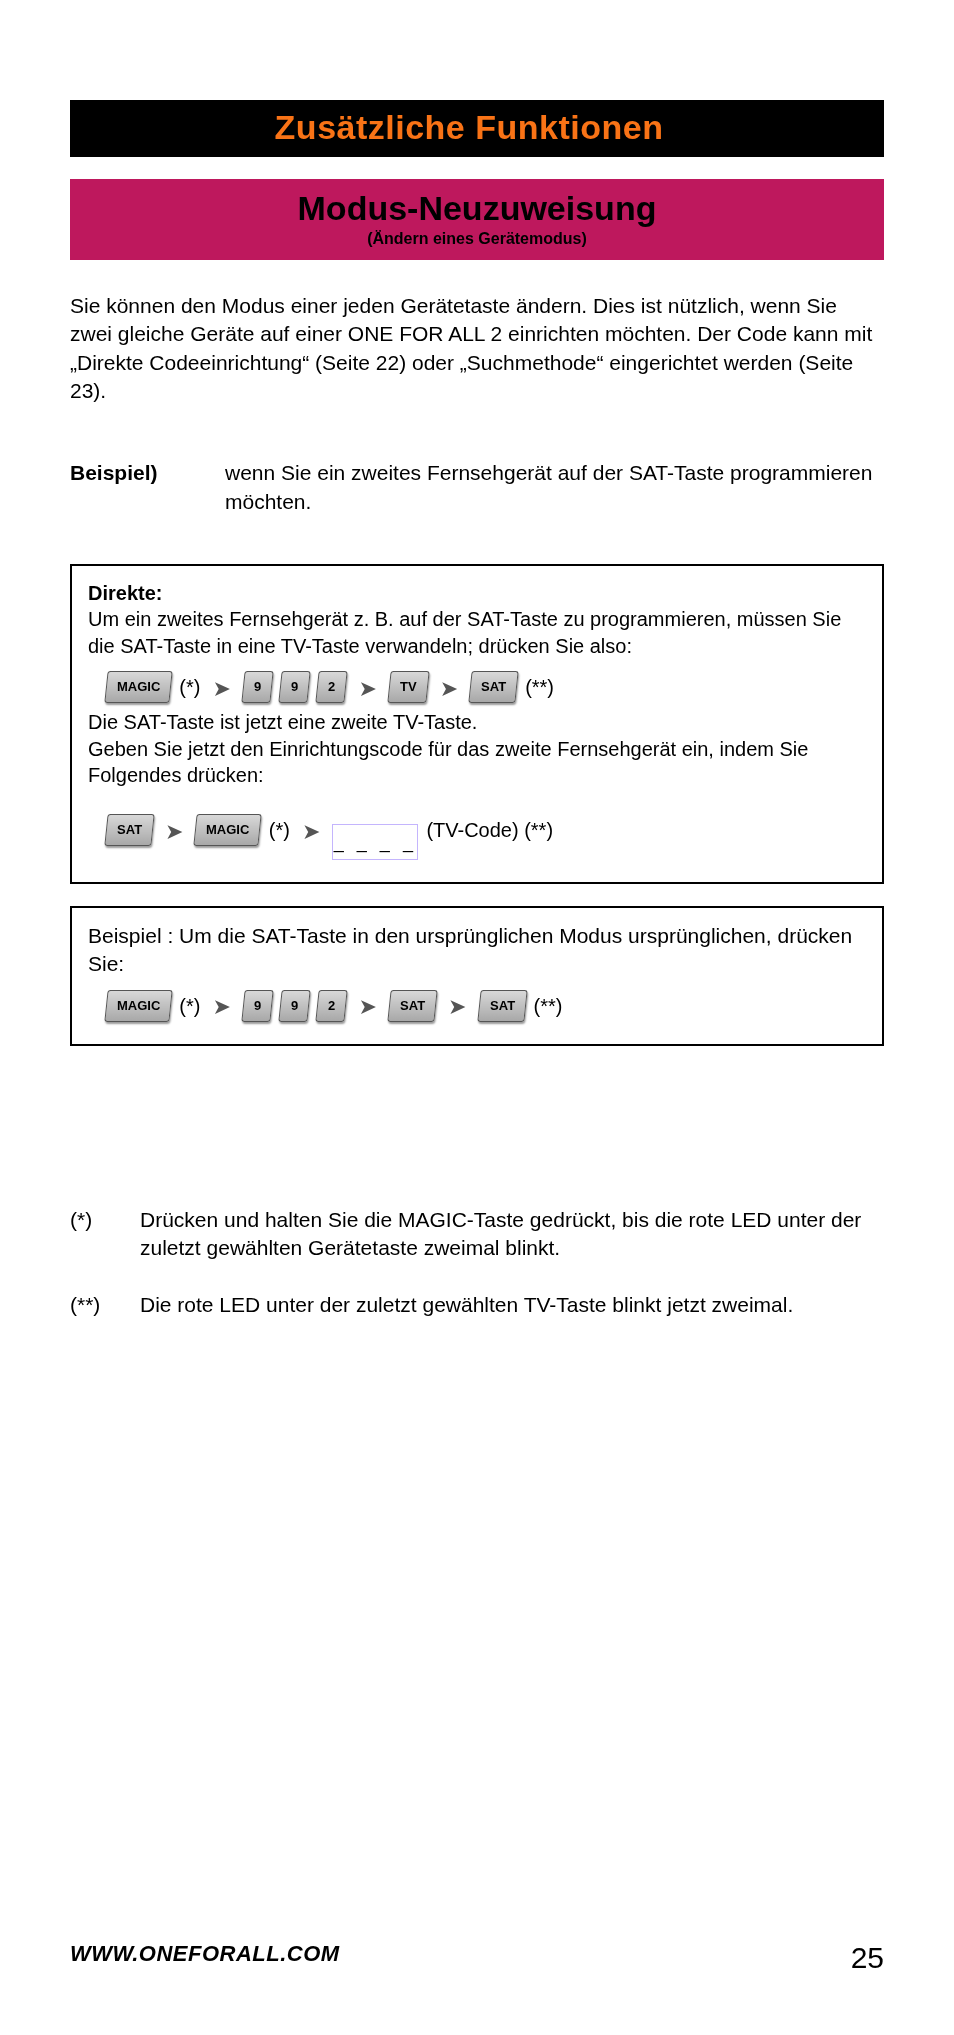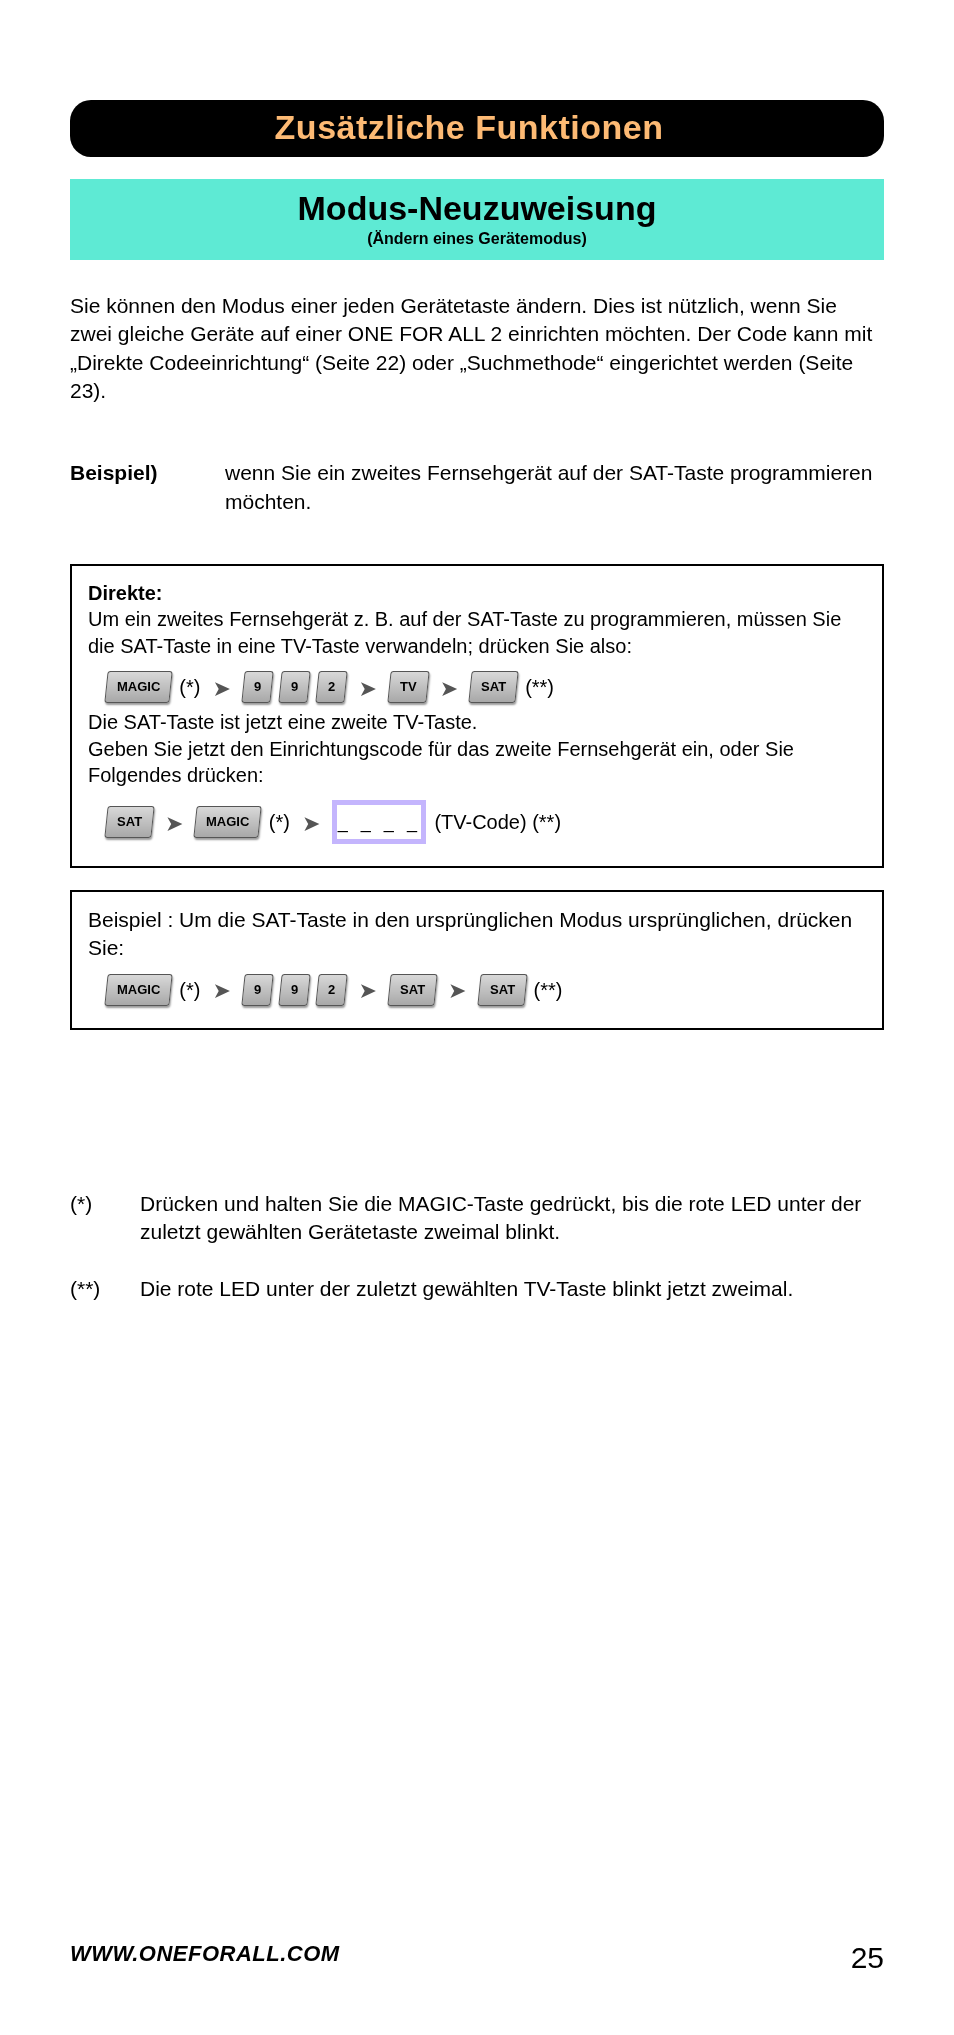--- a/index.html
+++ b/index.html
@@ -12,30 +12,29 @@
   }
   .page {
     width: 954px;
     height: 2035px;
     position: relative;
     box-sizing: border-box;
     padding: 100px 70px 60px 70px;
   }
   .black-bar {
     background: #000;
-    color: #fdba74;
+    color: #f97316;
     font-weight: 800;
     font-size: 34px;
     text-align: center;
     padding: 8px 16px 10px 0;
     letter-spacing: 0.5px;
-    border-radius: 21px;
   }
   .grey-bar {
-    background: #5eead4;
+    background: #be185d;
     text-align: center;
     margin-top: 22px;
     padding: 10px 0 12px 0;
   }
   .grey-bar .title {
     font-weight: 800;
     font-size: 34px;
   }
   .grey-bar .subtitle {
     font-weight: 700;
@@ -106,23 +105,24 @@
   }
   .note {
     font-size: 20px;
   }
   .code-box {
     display: inline-flex;
     align-items: center;
     justify-content: center;
     height: 34px;
     width: 84px;
-    border: 5px solid #c4b5fd;
+    border: 1px solid #c4b5fd;
     letter-spacing: 4px;
     font-size: 18px;
+    margin-top: 24px;
   }
   .section2-heading {
     display: flex;
     align-items: center;
     gap: 10px;
     margin-top: 380px;
   }
   .grey-square {
     width: 22px;
     height: 22px;
@@ -214,21 +214,21 @@
           <span>TV</span>
         </div>
       <span class="arrow">➤</span>
       <div class="key">
           <span>SAT</span>
         </div>
       <span class="note">(**)</span>
     </div>
 
     <div class="bold-line">Die SAT-Taste ist jetzt eine zweite TV-Taste.</div>
-    <div>Geben Sie jetzt den Einrichtungscode für das zweite Fernsehgerät ein, oder Sie Folgendes drücken:</div>
+    <div>Geben Sie jetzt den Einrichtungscode für das zweite Fernsehgerät ein, indem Sie Folgendes drücken:</div>
 
     <div class="key-row">
       <div class="key">
           <span>SAT</span>
         </div>
       <span class="arrow">➤</span>
       <div class="key">
           <span>MAGIC</span>
         </div>
       <span class="note">(*)</span>

